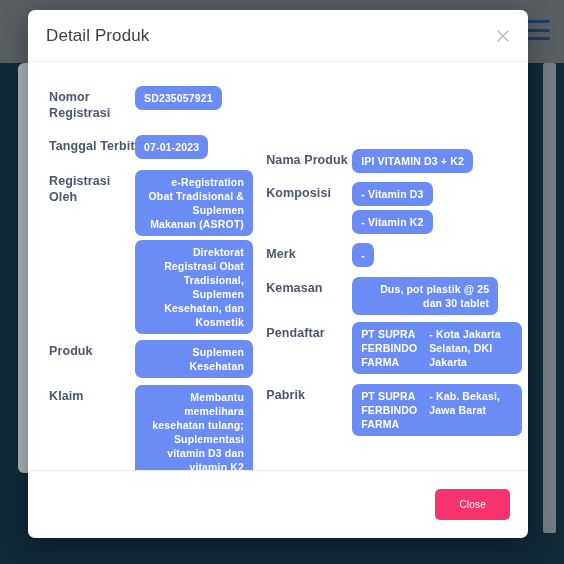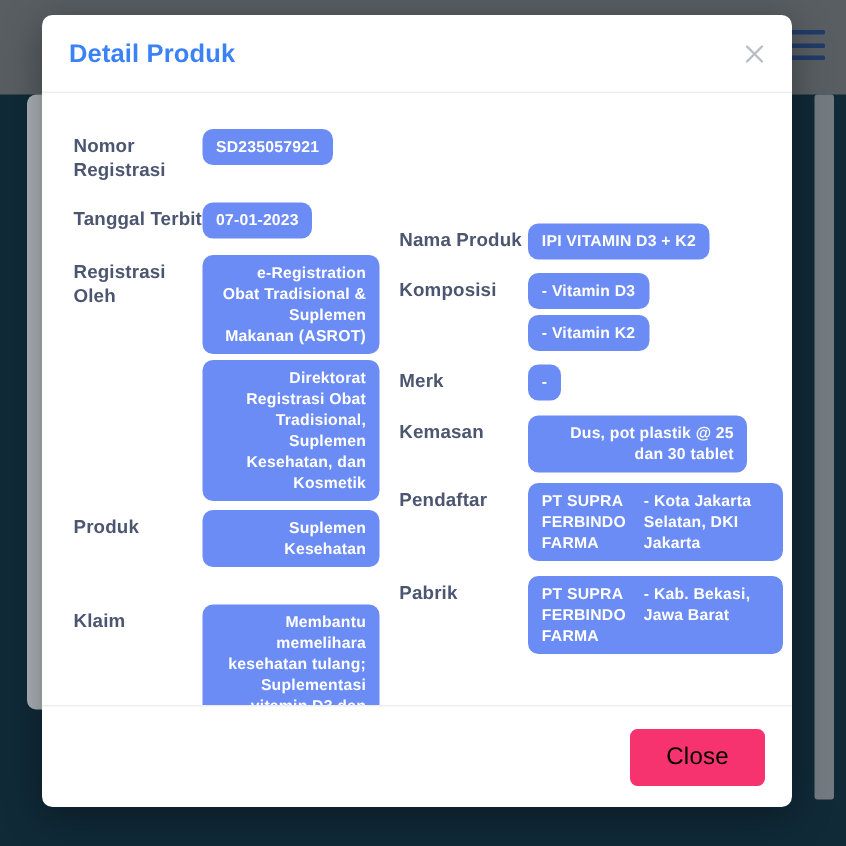--- a/index.html
+++ b/index.html
@@ -105,22 +105,22 @@
     position: relative;
     height: 52px;
     flex: 0 0 52px;
     border-bottom: 1px solid #ebedf0;
     display: flex;
     align-items: center;
     padding: 0 16px 0 18px;
   }
   .modal-title {
     font-size: 17px;
-    color: #3b82f6;
-    font-weight: 700;
+    color: #404040;
+    font-weight: 400;
     letter-spacing: 0.1px;
   }
   .modal-close {
     position: absolute;
     right: 14px;
     top: 50%;
     transform: translateY(-50%);
     width: 22px; height: 22px;
     display: flex;
     align-items: center;
@@ -207,40 +207,40 @@
   .bs-a { flex: 0 0 62px; }
   .bs-b { flex: 1 1 auto; }
 
   
   .col-left  .rows { padding-top: 10px; }
   .col-right .rows { padding-top: 73px; }
 
   .sp-left-1  { margin-bottom: 14px; }
   .sp-left-2  { margin-bottom: 11px; }
   .sp-left-3  { margin-bottom: 6px; }
-  .sp-left-4  { margin-bottom: 25px; }
+  .sp-left-4  { margin-bottom: 7px; }
 
   .sp-right-1 { margin-bottom: 9px; }
   .sp-right-2 { margin-bottom: 9px; }
   .sp-right-3 { margin-bottom: 10px; }
   .sp-right-4 { }
   .sp-right-5 { margin-bottom: 10px; }
 
   .modal-footer {
     flex: 0 0 68px;
     border-top: 1px solid #ebedf0;
     display: flex;
     align-items: center;
     justify-content: flex-end;
     padding-right: 18px;
   }
   .btn-close {
     background: #f7336f;
-    color: #000000;
-    font-size: 16px;
+    color: #ffffff;
+    font-size: 10px;
     font-weight: 400;
     border: none;
     border-radius: 5px;
     padding: 10px 24px;
     cursor: pointer;
     letter-spacing: 0.2px;
   }
 </style>
 </head>
 <body>

